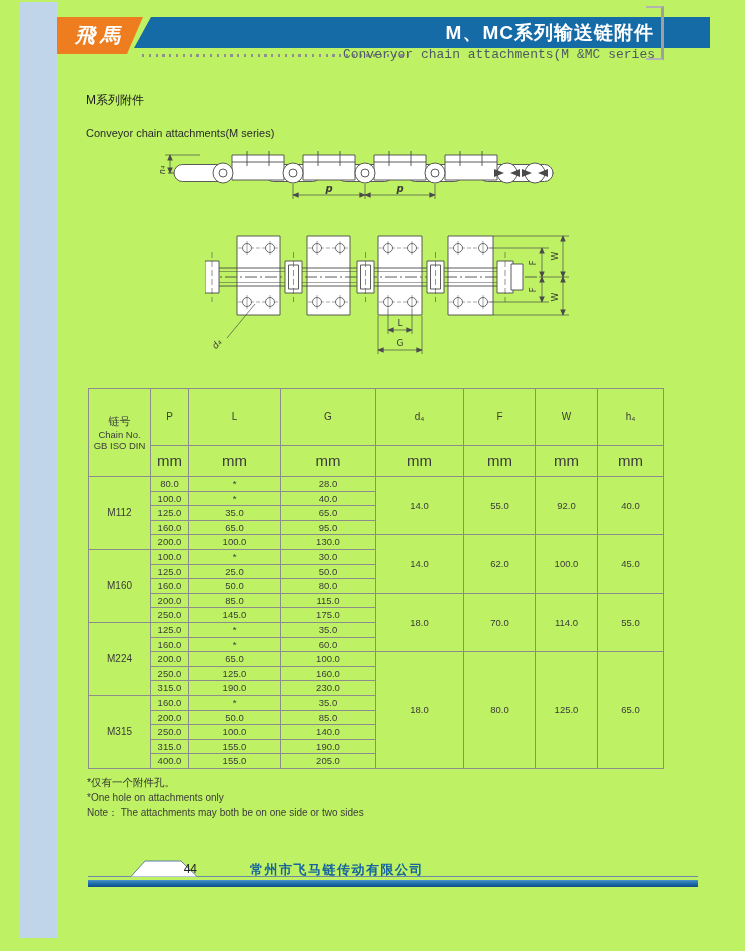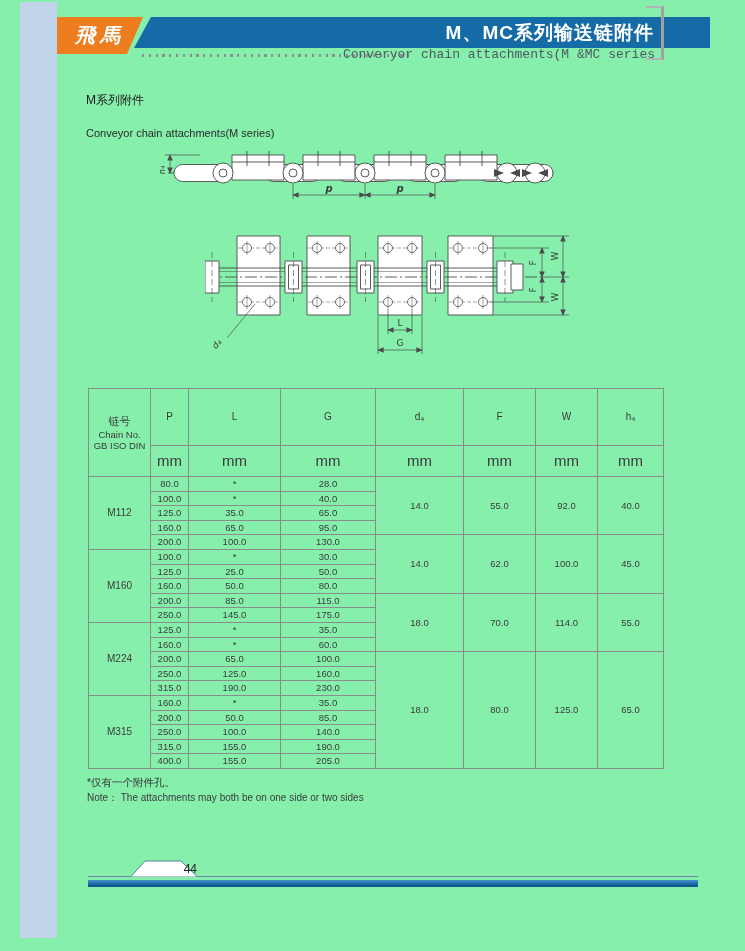--- a/index.html
+++ b/index.html
@@ -1,16 +1,16 @@
 <!DOCTYPE html>
 <html><head>
 <meta charset="utf-8">
 <style>
   html,body{margin:0;padding:0;background:#e9e9e9;}
-  .page{position:relative;width:745px;height:951px;background:#86efac;overflow:hidden;
+  .page{position:relative;width:745px;height:951px;background:#bef264;overflow:hidden;
         font-family:"Liberation Sans","DejaVu Sans",sans-serif;color:#333;}
   .abs{position:absolute;}
 
   
   .sidebar{left:20px;top:2px;width:37px;height:936px;background:#c1d5ea;}
 
   
   .logo{left:57px;top:17px;width:86px;height:37px;background:#ee7d1f;
         clip-path:polygon(0 0,100% 0,calc(100% - 16px) 100%,0 100%);
         color:#fff;font-weight:bold;font-style:italic;font-size:20px;
@@ -436,25 +436,27 @@
           <td>400.0</td>
           <td>155.0</td>
           <td>205.0</td>
         </tr>
       </tbody>
     </table>
   </div>
 
   <div class="abs notes">
     <div>*仅有一个附件孔。</div>
+    <div class="en">*One  hole on attachments only</div>
     <div class="en">Note： The attachments may both be on one side or two sides</div>
   </div>
 
   <div class="abs f-line"></div>
   <svg class="abs f-trap" width="66" height="17" viewBox="0 0 66 17">
     <polyline points="0,16.5 14,1 50,1 66,16.5" fill="#ffffff" stroke="#5d7fa3" stroke-width="1"></polyline>
   </svg>
   <div class="abs f-num">44</div>
   <div class="abs f-company">
+    <span class="f-zh">常州市飞马链传动有限公司</span>
   </div>
   <div class="abs f-bar"></div>
 
 </div>
 
 </body></html>

